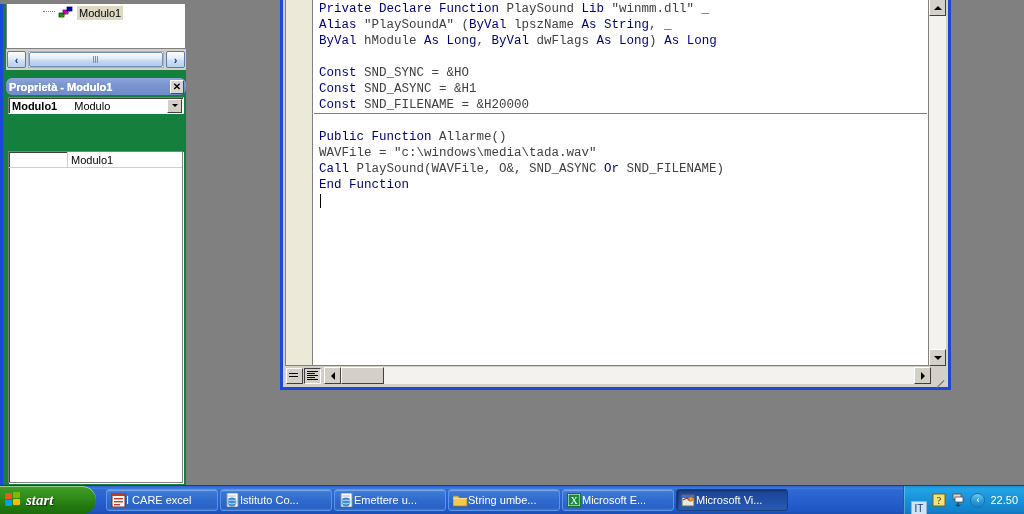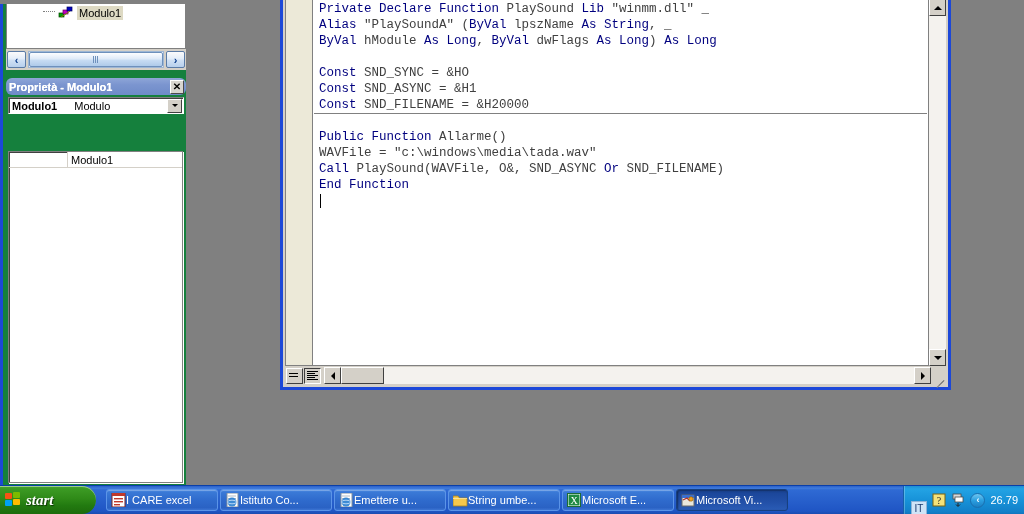--- a/index.html
+++ b/index.html
@@ -495,17 +495,17 @@
         </svg>
       </span>
       <span class="tray-ico">
         <svg width="14" height="14" viewBox="0 0 14 14">
           <rect x="2" y="1" width="8" height="5" fill="#d8d8d8" stroke="#4a4a4a" stroke-width="0.8"></rect>
           <rect x="4" y="4" width="8" height="5" fill="#ffffff" stroke="#4a4a4a" stroke-width="0.8"></rect>
           <path d="M7 10 L7 13 M5 11.5 L7 13.5 L9 11.5" stroke="#202020" stroke-width="1" fill="none"></path>
         </svg>
       </span>
       <span class="tray-chev">‹</span>
-      <span class="tray-clock">26.79</span>
+      <span class="tray-clock">22.50</span>
     </div>
   </div>
 
 </div>
 
 </body></html>

